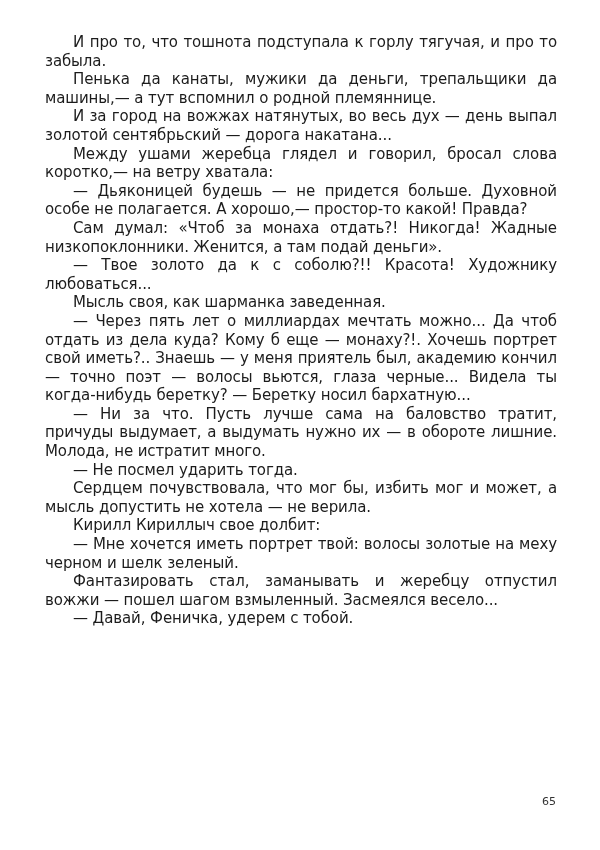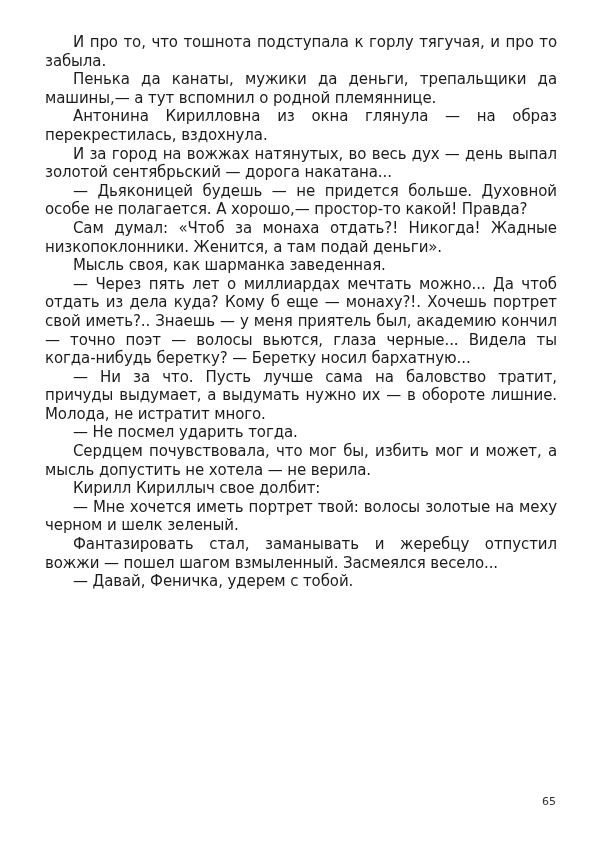--- a/index.html
+++ b/index.html
@@ -40,24 +40,25 @@
     color: #333333;
   }
 </style>
 </head>
 <body>
 
 <div class="book-page">
   <div class="page-text">
     <p>И про то, что тошнота подступала к горлу тягучая, и про то забыла.</p>
     <p>Пенька да канаты, мужики да деньги, трепальщики да машины,— а тут вспомнил о родной племяннице.</p>
-    <p>Антонина Кирилловна из окна глянула — на образ перекрестилась, вздохнула.</p>
     <p>И за город на вожжах натянутых, во весь дух — день выпал золотой сентябрьский — дорога накатана...</p>
+    <p>Между ушами жеребца глядел и говорил, бросал слова коротко,— на ветру хватала:</p>
     <p>— Дьяконицей будешь — не придется больше. Духовной особе не полагается. А хорошо,— простор-то какой! Правда?</p>
     <p>Сам думал: «Чтоб за монаха отдать?! Никогда! Жадные низкопоклонники. Женится, а там подай деньги».</p>
+    <p>— Твое золото да к с соболю?!! Красота! Художнику любоваться...</p>
     <p>Мысль своя, как шарманка заведенная.</p>
     <p>— Через пять лет о миллиардах мечтать можно... Да чтоб отдать из дела куда? Кому б еще — монаху?!. Хочешь портрет свой иметь?.. Знаешь — у меня приятель был, академию кончил — точно поэт — волосы вьются, глаза черные... Видела ты когда-нибудь беретку? — Беретку носил бархатную...</p>
     <p>— Ни за что. Пусть лучше сама на баловство тратит, причуды выдумает, а выдумать нужно их — в обороте лишние. Молода, не истратит много.</p>
     <p>— Не посмел ударить тогда.</p>
     <p>Сердцем почувствовала, что мог бы, избить мог и может, а мысль допустить не хотела — не верила.</p>
     <p>Кирилл Кириллыч свое долбит:</p>
     <p>— Мне хочется иметь портрет твой: волосы золотые на меху черном и шелк зеленый.</p>
     <p>Фантазировать стал, заманывать и жеребцу отпустил вожжи — пошел шагом взмыленный. Засмеялся весело...</p>
     <p>— Давай, Феничка, удерем с тобой.</p>
   </div>

